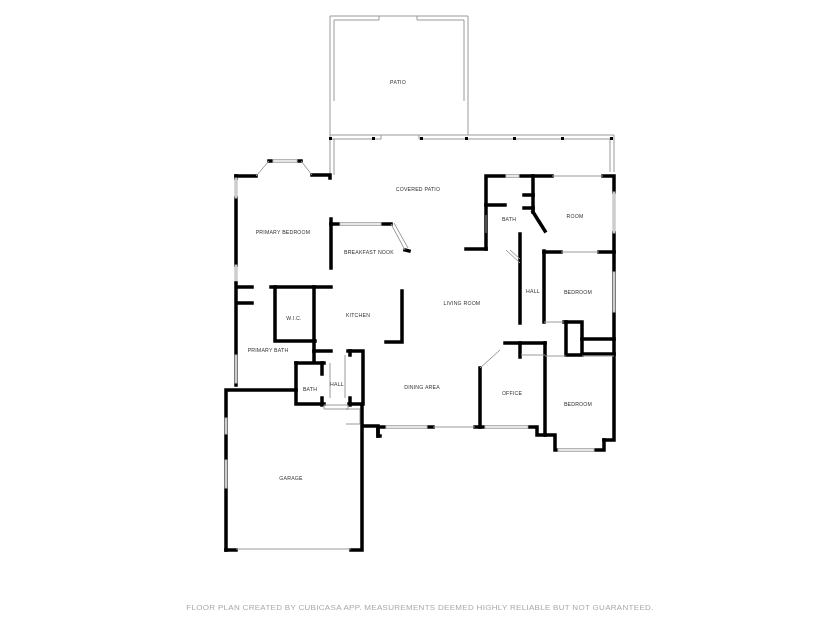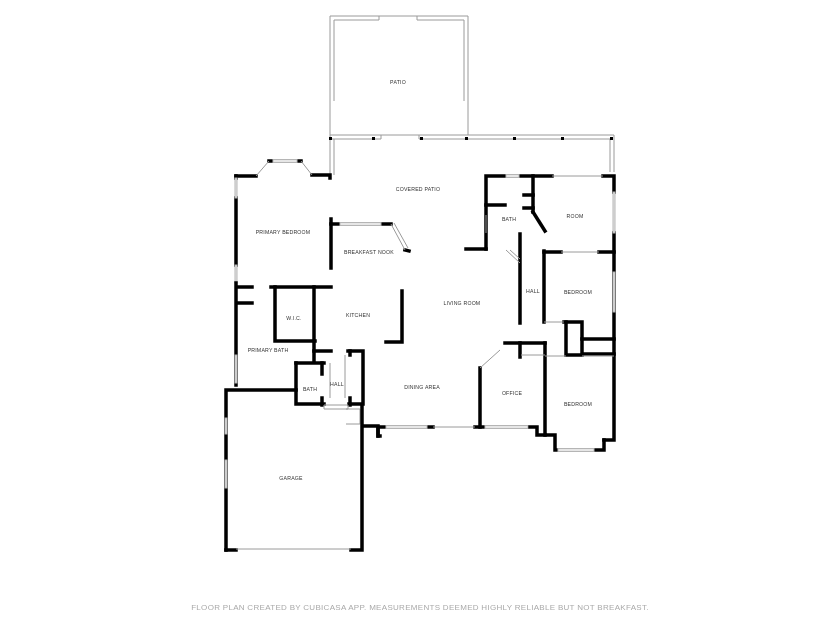--- a/index.html
+++ b/index.html
@@ -153,13 +153,13 @@
   <span class="label" style="left:294px;top:318px">W.I.C.</span>
   <span class="label" style="left:268px;top:350px">PRIMARY BATH</span>
   <span class="label" style="left:310px;top:389px">BATH</span>
   <span class="label" style="left:337px;top:384px">HALL</span>
   <span class="label" style="left:422px;top:387px">DINING AREA</span>
   <span class="label" style="left:512px;top:393px">OFFICE</span>
   <span class="label" style="left:578px;top:404px">BEDROOM</span>
   <span class="label" style="left:291px;top:478px">GARAGE</span>
 </div>
 
-<div class="footer">FLOOR PLAN CREATED BY CUBICASA APP. MEASUREMENTS DEEMED HIGHLY RELIABLE BUT NOT BREAKFAST.</div>
+<div class="footer">FLOOR PLAN CREATED BY CUBICASA APP. MEASUREMENTS DEEMED HIGHLY RELIABLE BUT NOT GUARANTEED.</div>
 
 </body></html>

